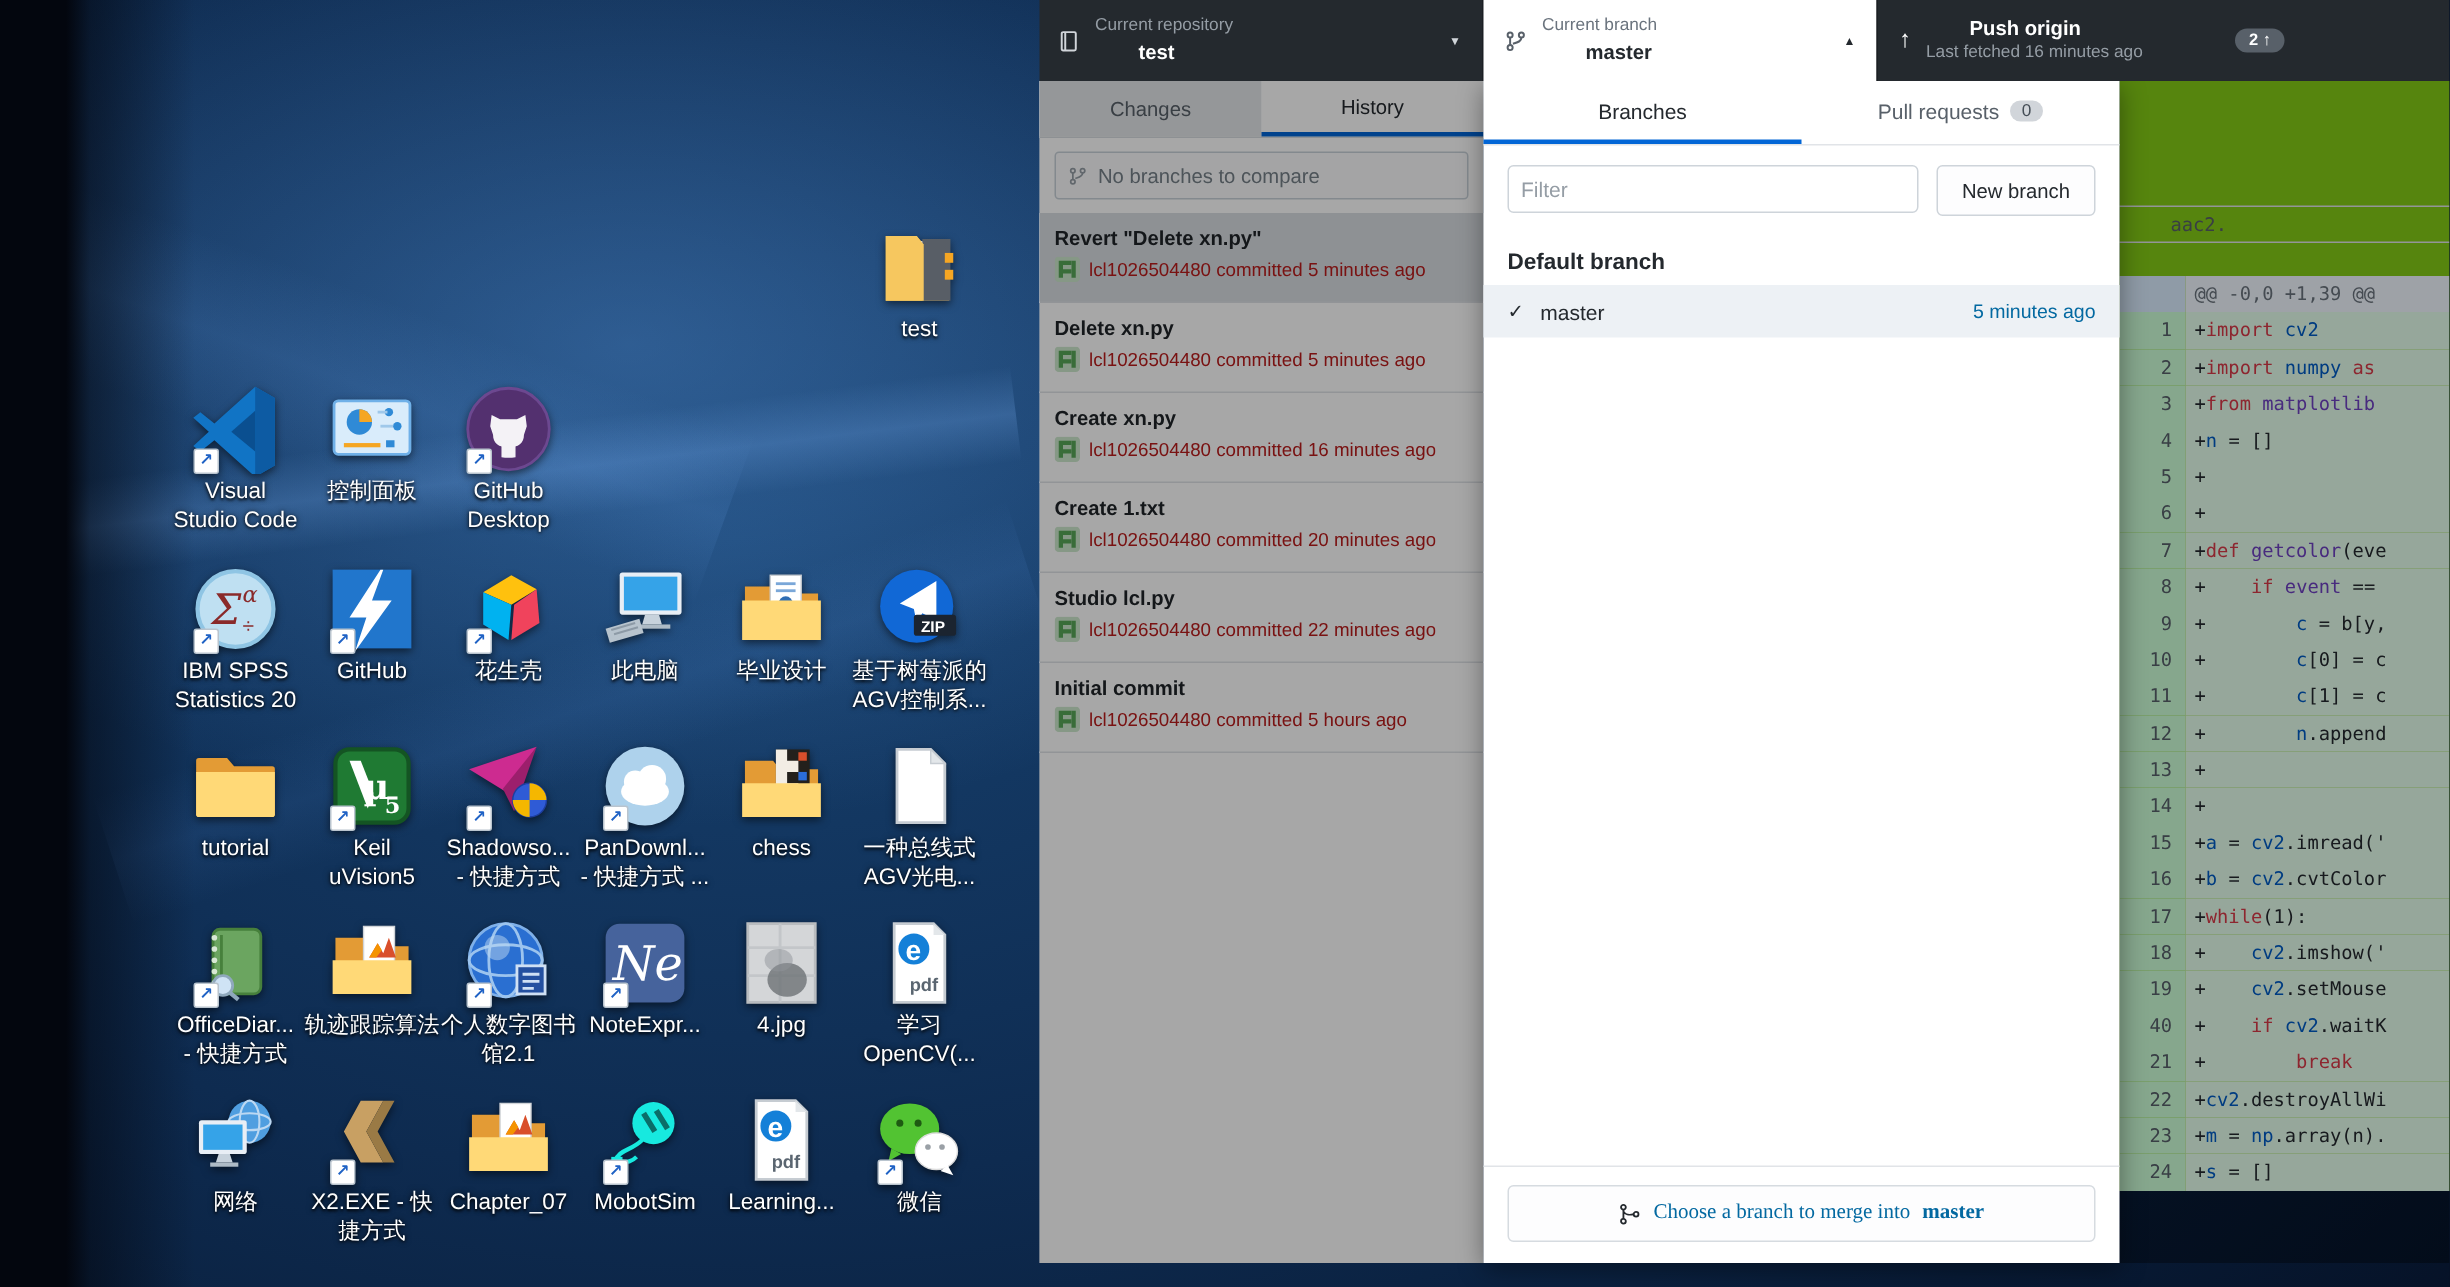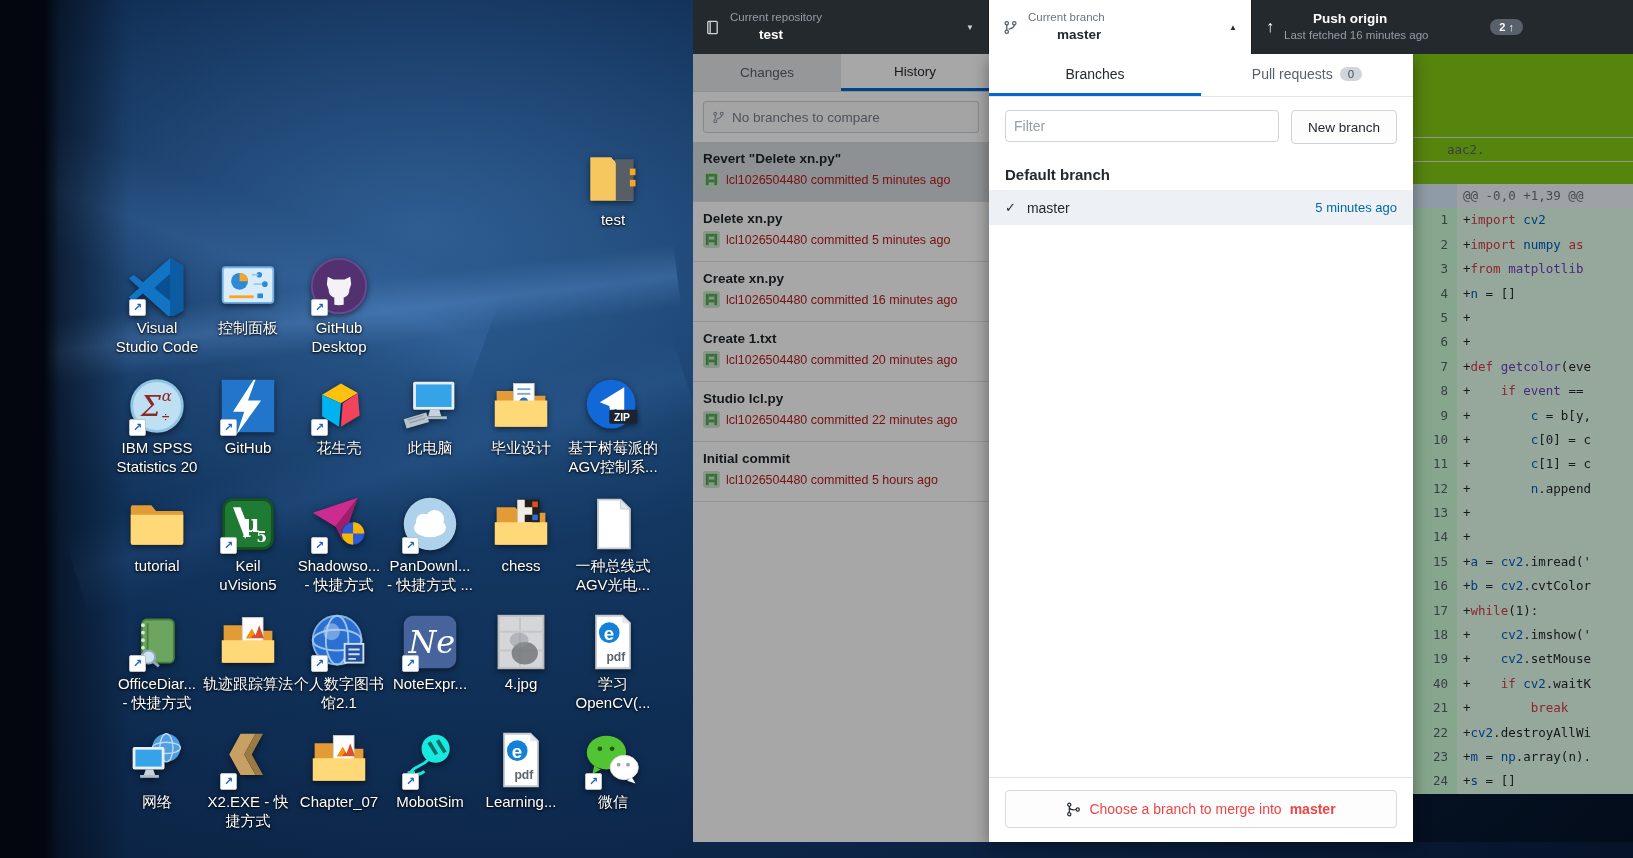--- a/index.html
+++ b/index.html
@@ -75,21 +75,21 @@
   .btn{height:34px;padding:0 16px;border:1px solid #ced4da;border-radius:4px;background:#fdfdfe;
        font-size:13.5px;color:#24292e;font-family:inherit;}
   .p-section{padding:9px 16px 7px;font-size:15px;font-weight:bold;color:#24292e;flex:0 0 auto;}
   .p-row{height:35px;display:flex;align-items:center;background:#edf1f5;padding:0 16px;gap:11px;flex:0 0 auto;}
   .p-check{font-size:13px;color:#24292e;}
   .p-name{font-size:14px;color:#24292e;flex:1;}
   .p-time{font-size:13px;color:#0369a1;}
   .p-spacer{flex:1;}
   .p-merge{border-top:1px solid #e1e4e8;padding:12px 16px 14px;flex:0 0 auto;}
   .merge-btn{width:100%;height:38px;border:1px solid #d6dbe0;border-radius:4px;background:#fdfdfe;
-             display:flex;align-items:center;justify-content:center;gap:8px;font-size:14px;color:#ef4444;font-family:Liberation Sans, sans-serif;}
+             display:flex;align-items:center;justify-content:center;gap:8px;font-size:14px;color:#0369a1;font-family:Liberation Serif, serif;}
   .merge-btn b{font-weight:bold;}
   
   .right-pane{position:absolute;left:1413px;top:54px;width:220px;height:740px;background:#84cc16;z-index:5;overflow:hidden;}
   .rp-top{height:83px;}
   .rp-meta{height:23px;border-top:1px solid #e1e4e8;border-bottom:1px solid #e1e4e8;line-height:23px;
            padding-left:34px;font-size:12.5px;color:#586069;font-family:"DejaVu Sans Mono",monospace;}
   .rp-gap{height:22px;}
   .dl{display:flex;height:24.4px;font-family:"DejaVu Sans Mono",monospace;font-size:12.5px;line-height:24.4px;}
   .dl-n{width:44px;flex:0 0 auto;text-align:right;padding-right:9px;background:#cdffd8;color:#57606a;box-sizing:border-box;}
   .dl-c{flex:1;background:#e6ffed;padding-left:6px;white-space:pre;color:#24292e;overflow:hidden;}

